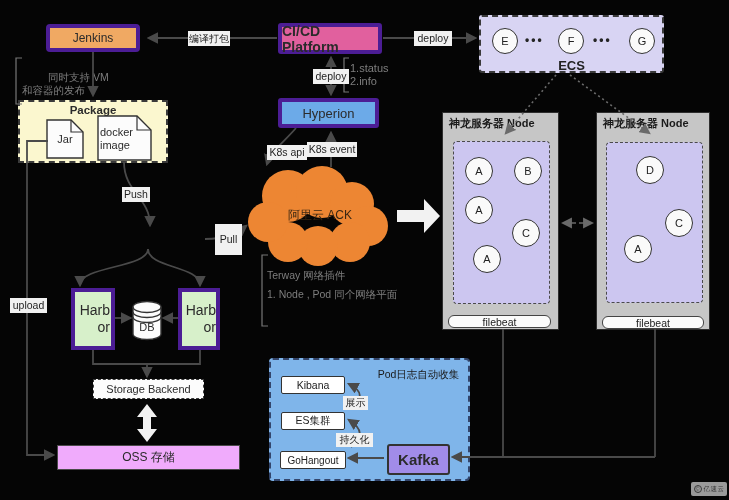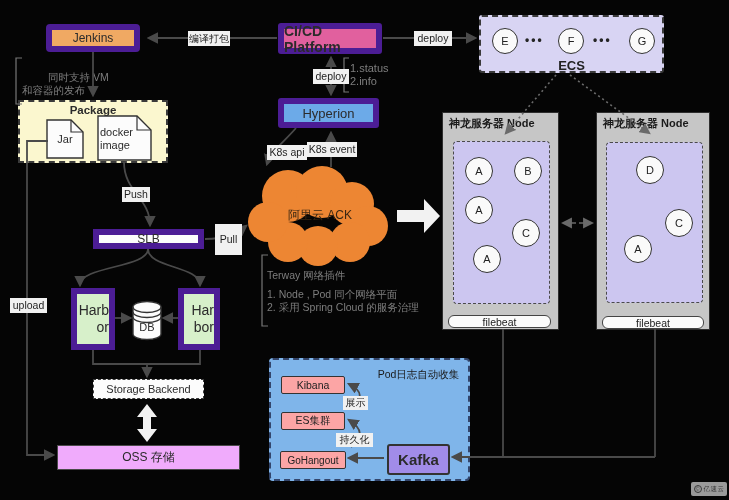--- a/index.html
+++ b/index.html
@@ -1,37 +1,37 @@
 <!DOCTYPE html>
 <html><head>
 <meta charset="utf-8">
 <style>
   html,body{margin:0;padding:0;background:#000;}
   #stage{position:relative;width:729px;height:500px;background:#050505;overflow:hidden;
          font-family:"Liberation Sans", sans-serif;}
   #edges{position:absolute;left:0;top:0;z-index:3;pointer-events:none;}
-  .box{position:absolute;box-sizing:border-box;border:6px solid #4c1d95;display:flex;
+  .box{position:absolute;box-sizing:border-box;border:4px solid #4c1d95;display:flex;
        align-items:center;justify-content:center;color:#2b2b2b;font-size:12px;z-index:2;}
   .chip{position:absolute;background:#f1f1f1;color:#1f1f1f;font-size:10px;line-height:1;
         display:flex;align-items:center;justify-content:center;z-index:4;box-sizing:border-box;
         padding:1px 2px;white-space:nowrap;}
   .note{position:absolute;color:#7e7e7e;font-size:10.5px;line-height:1.2;z-index:2;white-space:nowrap;}
   .lbl{position:absolute;color:#2b2b2b;display:flex;align-items:center;justify-content:center;
        text-align:left;z-index:4;}
   .pod{position:absolute;width:28px;height:28px;border-radius:50%;background:#fafafa;
        border:1.5px solid #333;display:flex;align-items:center;justify-content:center;
        font-size:11px;color:#222;box-sizing:border-box;z-index:2;}
   .dots{position:absolute;color:#252525;font-size:12px;letter-spacing:2px;z-index:2;font-weight:bold;}
   .nodebox{position:absolute;box-sizing:border-box;background:#c6c6c6;border:1.5px solid #2e2e2e;z-index:2;}
   .nodetitle{position:absolute;left:6px;top:3px;font-weight:bold;font-size:11px;color:#1a1a1a;white-space:nowrap;}
   .inner{position:absolute;box-sizing:border-box;background:#ccc6f0;border:1.5px dashed #4a4a4a;border-radius:4px;}
   .filebeat{position:absolute;box-sizing:border-box;background:#fbfbfb;border:1.2px solid #444;
             border-radius:6px;display:flex;align-items:center;justify-content:center;
             font-size:10.5px;color:#222;}
-  .wbox{position:absolute;box-sizing:border-box;background:#fca5a5;border:1.5px solid #333;
+  .wbox{position:absolute;box-sizing:border-box;background:#ffffff;border:1.5px solid #333;
         border-radius:2px;display:flex;align-items:center;justify-content:center;
         font-size:10.5px;color:#222;z-index:2;}
   .harbor-label{width:34px;word-break:break-all;text-align:right;line-height:1.2;font-size:14px;}
   #watermark{position:absolute;left:691px;top:482px;width:36px;height:14px;background:#9a9a9a;
              border-radius:2px;display:flex;align-items:center;justify-content:center;gap:2px;z-index:5;}
   #watermark .wm-circle{width:8px;height:8px;border:1px solid #3a3a3a;border-radius:50%;
              display:flex;align-items:center;justify-content:center;font-size:5px;color:#3a3a3a;box-sizing:border-box;}
   #watermark .wm-text{font-size:6.5px;color:#333;letter-spacing:.5px;}
 </style>
 </head>
@@ -142,31 +142,27 @@
       </div>
     <div class="lbl" style="left:0;top:41px;width:181px;font-weight:bold;font-size:13px;color:#222;">ECS</div>
   </div>
 
   <div class="note" style="left:29px;top:71px;margin-left:19px;">同时支持 VM</div>
   <div class="note" style="left:22px;top:84px;">和容器的发布</div>
   <div class="note" style="left:350px;top:62px;font-size:11px;">1.status</div>
   <div class="note" style="left:350px;top:75px;font-size:11px;">2.info</div>
   <div class="note" style="left:267px;top:269px;">Terway 网络插件</div>
   <div class="note" style="left:267px;top:288px;">1.  Node , Pod 同个网络平面</div>
-  <div class="note" style="left:267px;top:301px;">2. 采用 Spring Cloud 的服务治理</div>
 
   <div class="box" style="left:18px;top:100px;width:150px;height:63px;background:#fbf7cf;border:2px dashed #3a3a3a;align-items:flex-start;">
     <div class="lbl" style="left:0;top:2px;width:146px;font-weight:bold;font-size:11.5px;">Package</div>
   </div>
   <div class="lbl" style="left:47px;top:132px;width:36px;height:14px;font-size:11px;">Jar</div>
   <div class="lbl" style="left:100px;top:125px;width:50px;height:28px;font-size:11px;line-height:1.15;">docker image</div>
 
-  <div class="box" style="left:93px;top:229px;width:111px;height:20px;background:#fcfcfc;">
-    <span>SLB</span>
-  </div>
 
   <div class="box" style="left:71px;top:288px;width:44px;height:62px;background:#d7f0ca;">
     <span class="harbor-label">Harbor</span>
   </div>
   <div class="box" style="left:178px;top:288px;width:42px;height:62px;background:#d7f0ca;">
     <span class="harbor-label">Harbor</span>
   </div>
   <div class="lbl" style="left:133px;top:320px;width:28px;height:13px;font-size:11px;">DB</div>
 
   <div class="box" style="left:93px;top:379px;width:111px;height:20px;background:#fcfcfc;border:1.5px dashed #3a3a3a;font-size:11px;">

